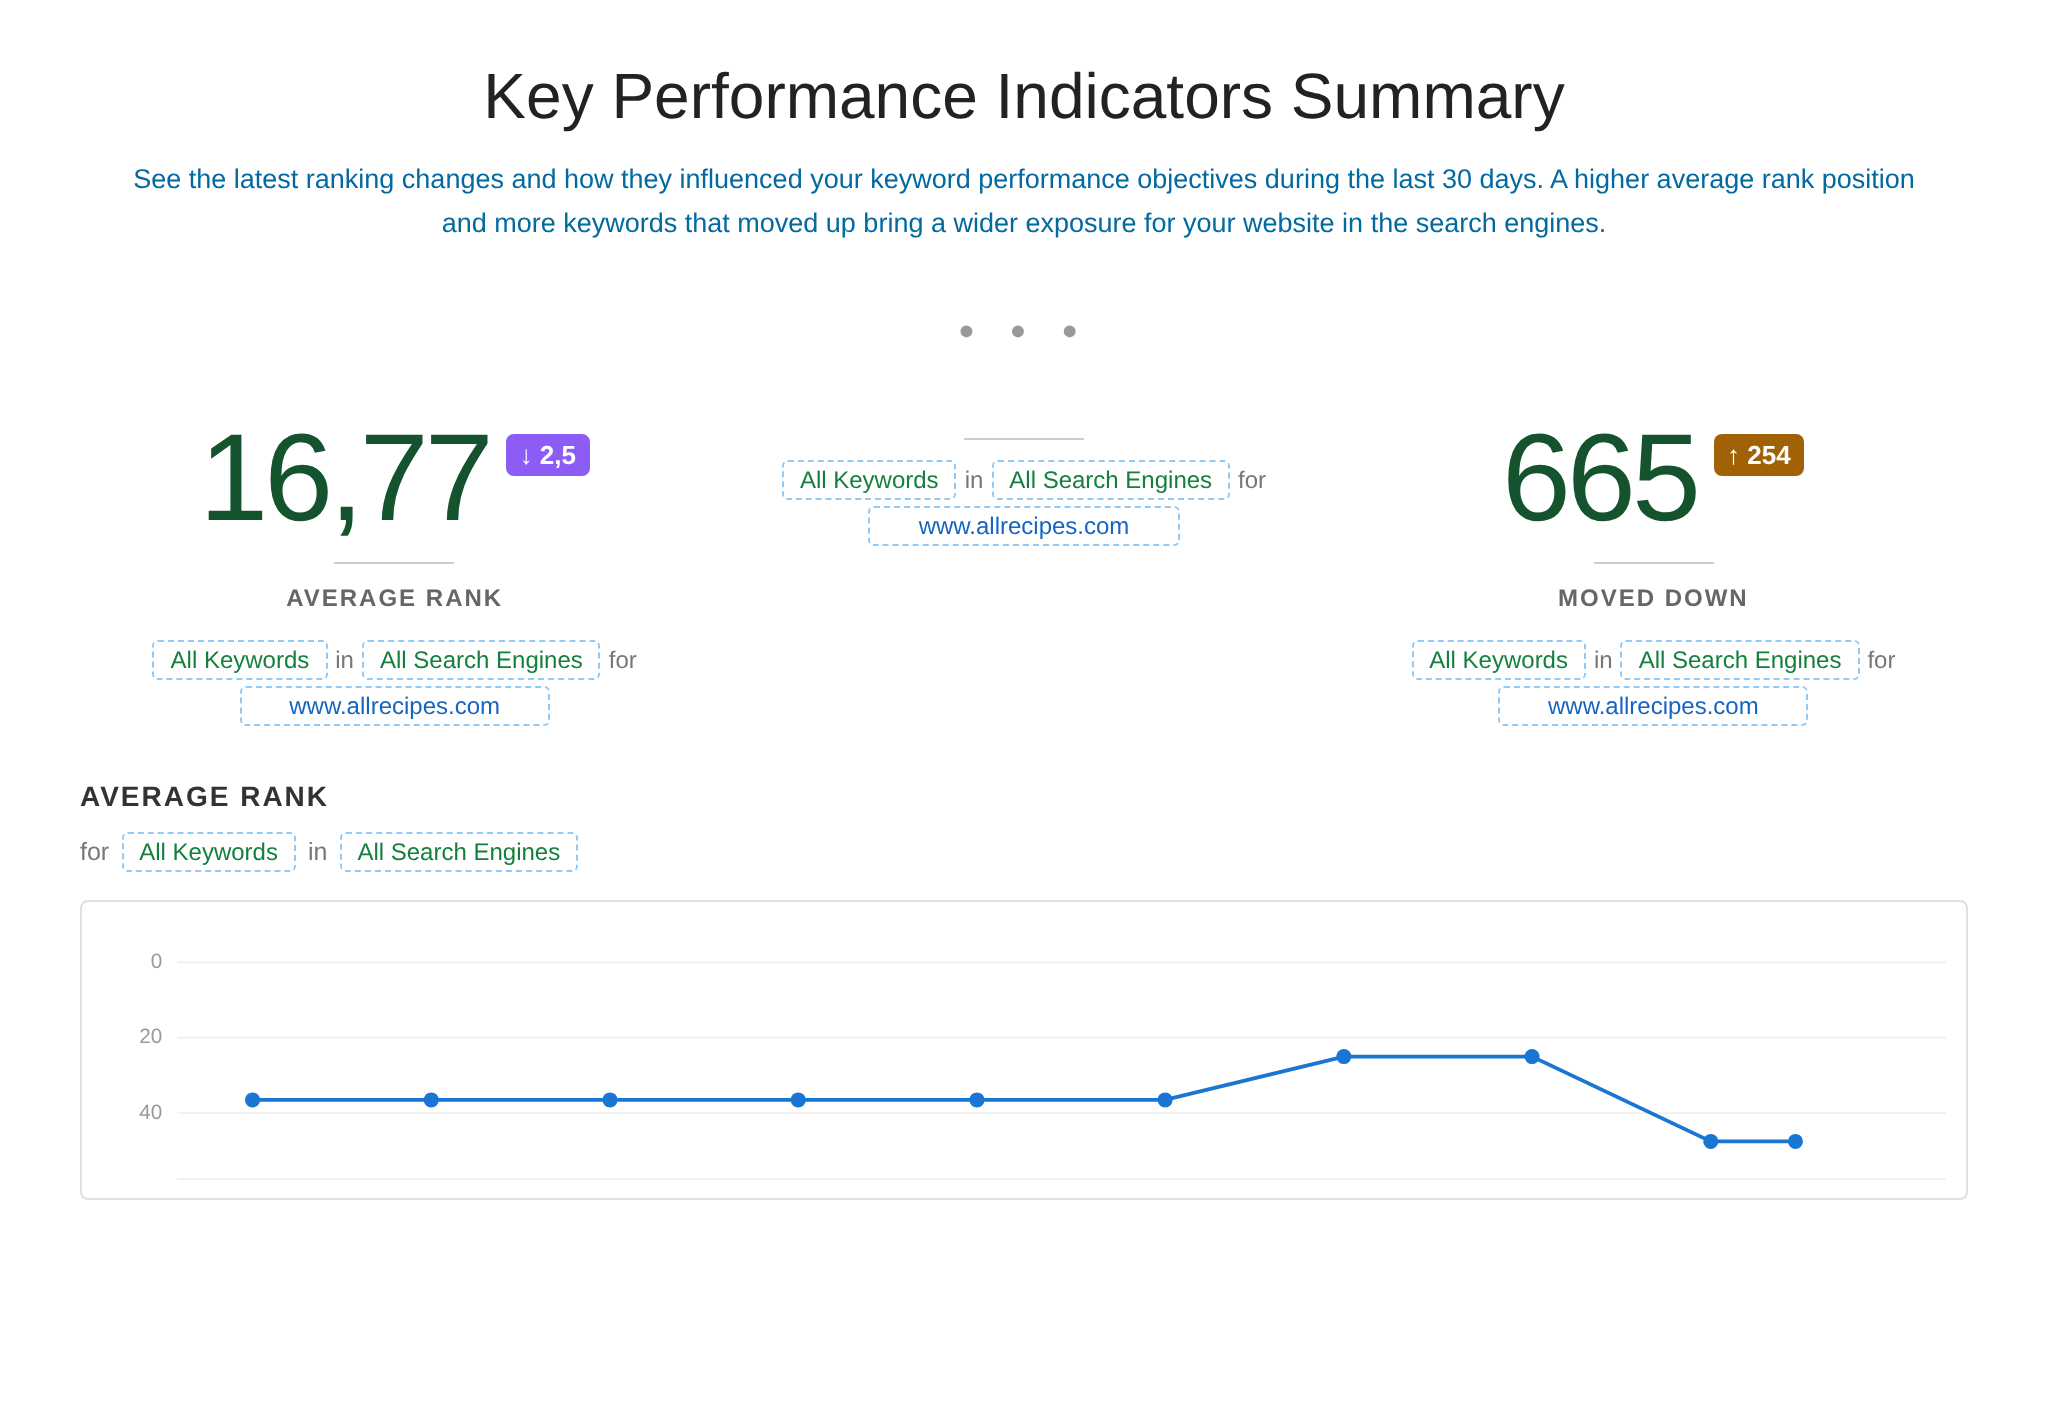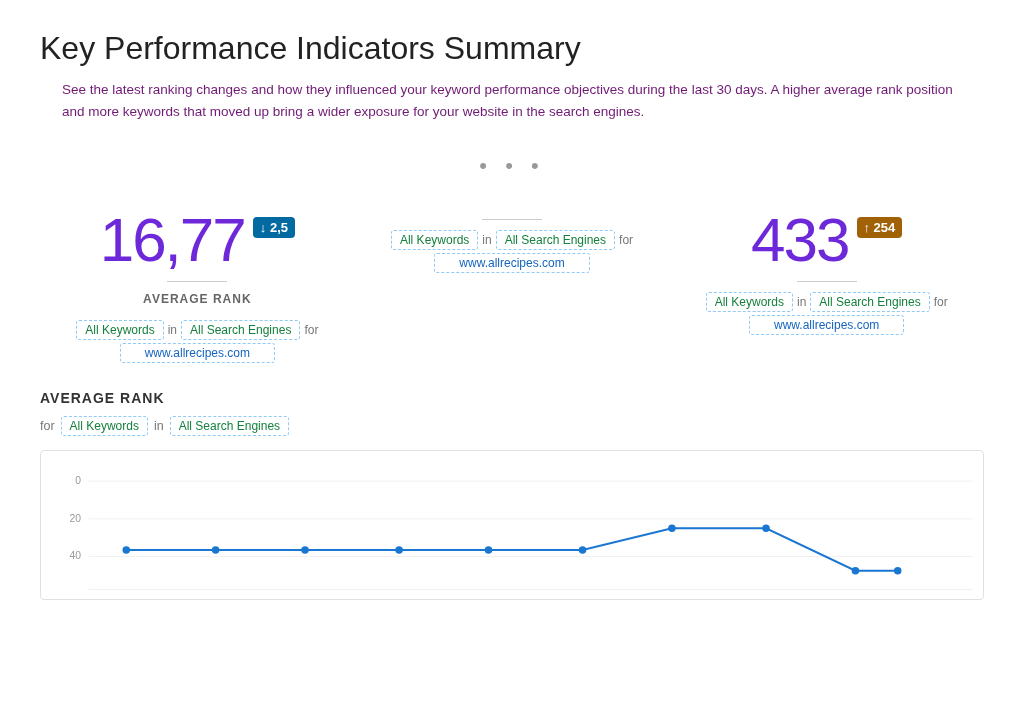--- a/index.html
+++ b/index.html
@@ -10,34 +10,34 @@
       width: 1024px;
       min-height: 710px;
       overflow-x: hidden;
     }
 
     .page-wrapper {
       padding: 30px 40px 0 40px;
     }
 
     .header {
-      text-align: left;
+      text-align: center;
       margin-bottom: 31px;
     }
 
     .header h1 {
       font-size: 32px;
       font-weight: 300;
       color: #222;
       margin-bottom: 12px;
     }
 
     .header p {
       font-size: 13.5px;
-      color: #701a75;
+      color: #0369a1;
       line-height: 1.6;
       max-width: 900px;
       margin: 0 auto;
     }
 
     .dots {
       text-align: center;
       font-size: 22px;
       color: #999;
       letter-spacing: 6px;
@@ -59,39 +59,39 @@
     .kpi-value-row {
       display: flex;
       align-items: flex-start;
       justify-content: center;
       margin-bottom: 4px;
     }
 
     .kpi-value {
       font-size: 62px;
       font-weight: 200;
-      color: #6d28d9;
+      color: #14532d;
       line-height: 1;
       letter-spacing: -2px;
     }
 
     .kpi-badge {
       display: inline-flex;
       align-items: center;
       border-radius: 4px;
       padding: 3px 7px;
       font-size: 13px;
       font-weight: 600;
       color: #fff;
       margin-left: 8px;
       margin-top: 8px;
       white-space: nowrap;
     }
 
-    .badge-green { background: #0369a1; }
+    .badge-green { background: #8b5cf6; }
     .badge-red { background: #a16207; }
 
     .kpi-divider {
       width: 60px;
       border: none;
       border-top: 1px solid #ccc;
       margin: 10px auto;
     }
 
     .kpi-label {
@@ -214,24 +214,25 @@
         <span class="filter-tag">All Search Engines</span>
         <span>for</span>
       </div>
       <div class="kpi-website">
         <span class="filter-tag">www.allrecipes.com</span>
       </div>
     </div>
 
     <div class="kpi-card">
       <div class="kpi-value-row">
-        <span class="kpi-value">433</span>
+        <span class="kpi-value">665</span>
         <span class="kpi-badge badge-red">↑ 254</span>
       </div>
       <hr class="kpi-divider">
+      <div class="kpi-label">MOVED DOWN</div>
       <div class="kpi-filters">
         <span class="filter-tag">All Keywords</span>
         <span>in</span>
         <span class="filter-tag">All Search Engines</span>
         <span>for</span>
       </div>
       <div class="kpi-website">
         <span class="filter-tag">www.allrecipes.com</span>
       </div>
     </div>

